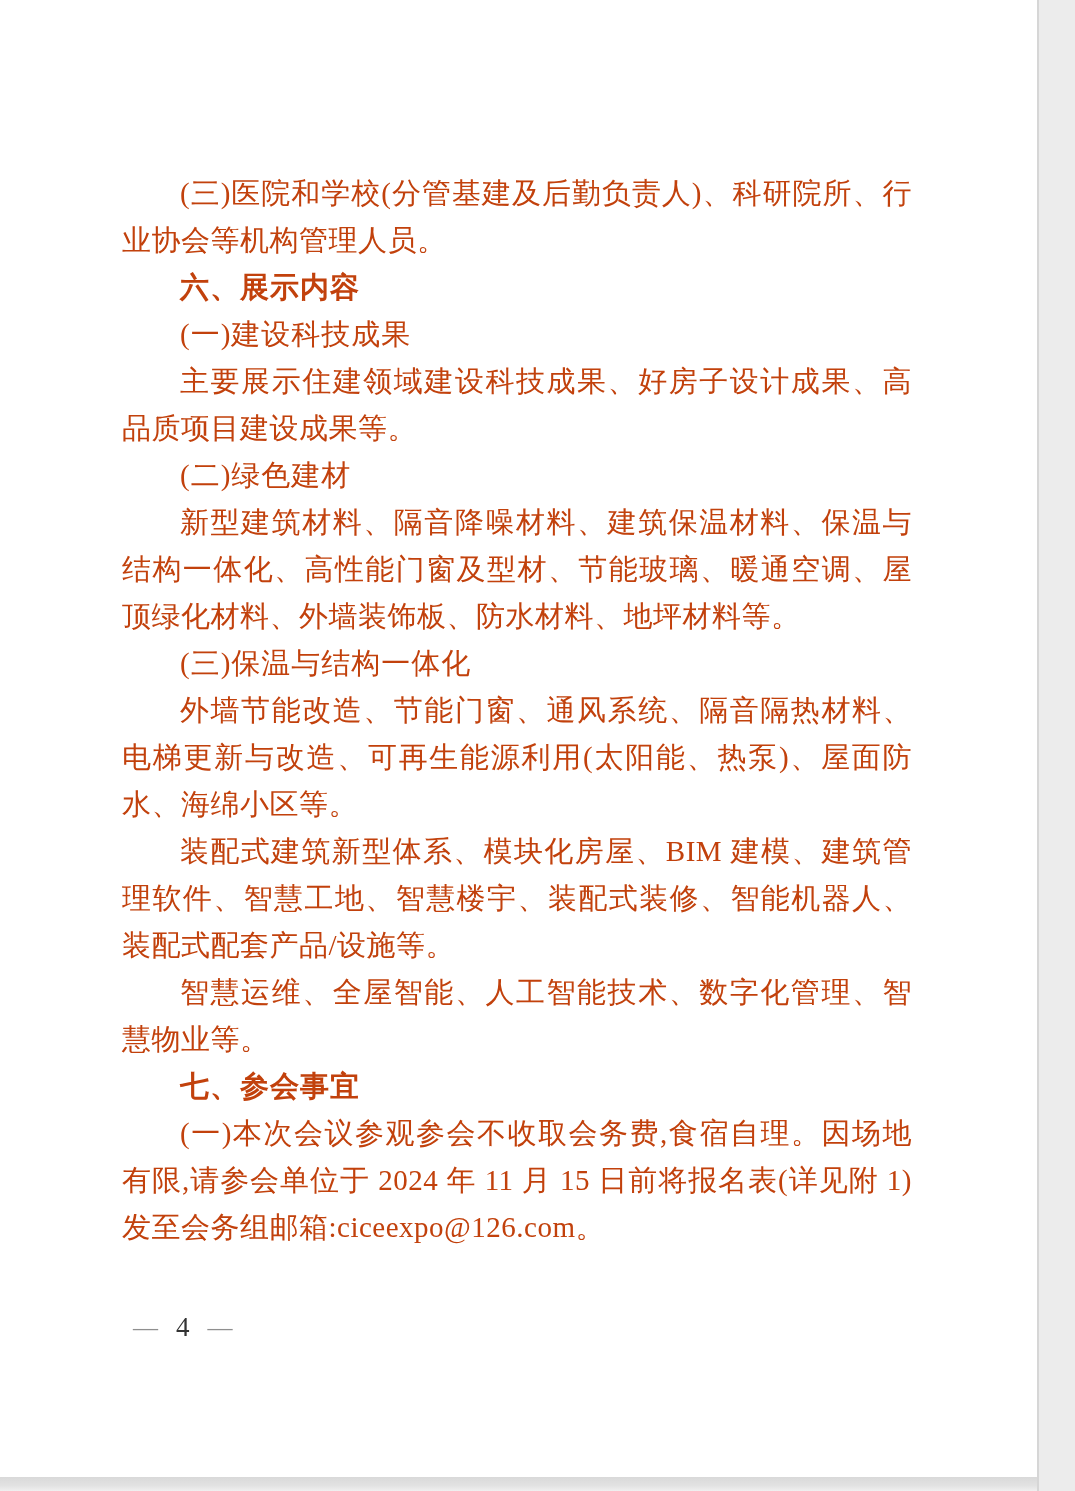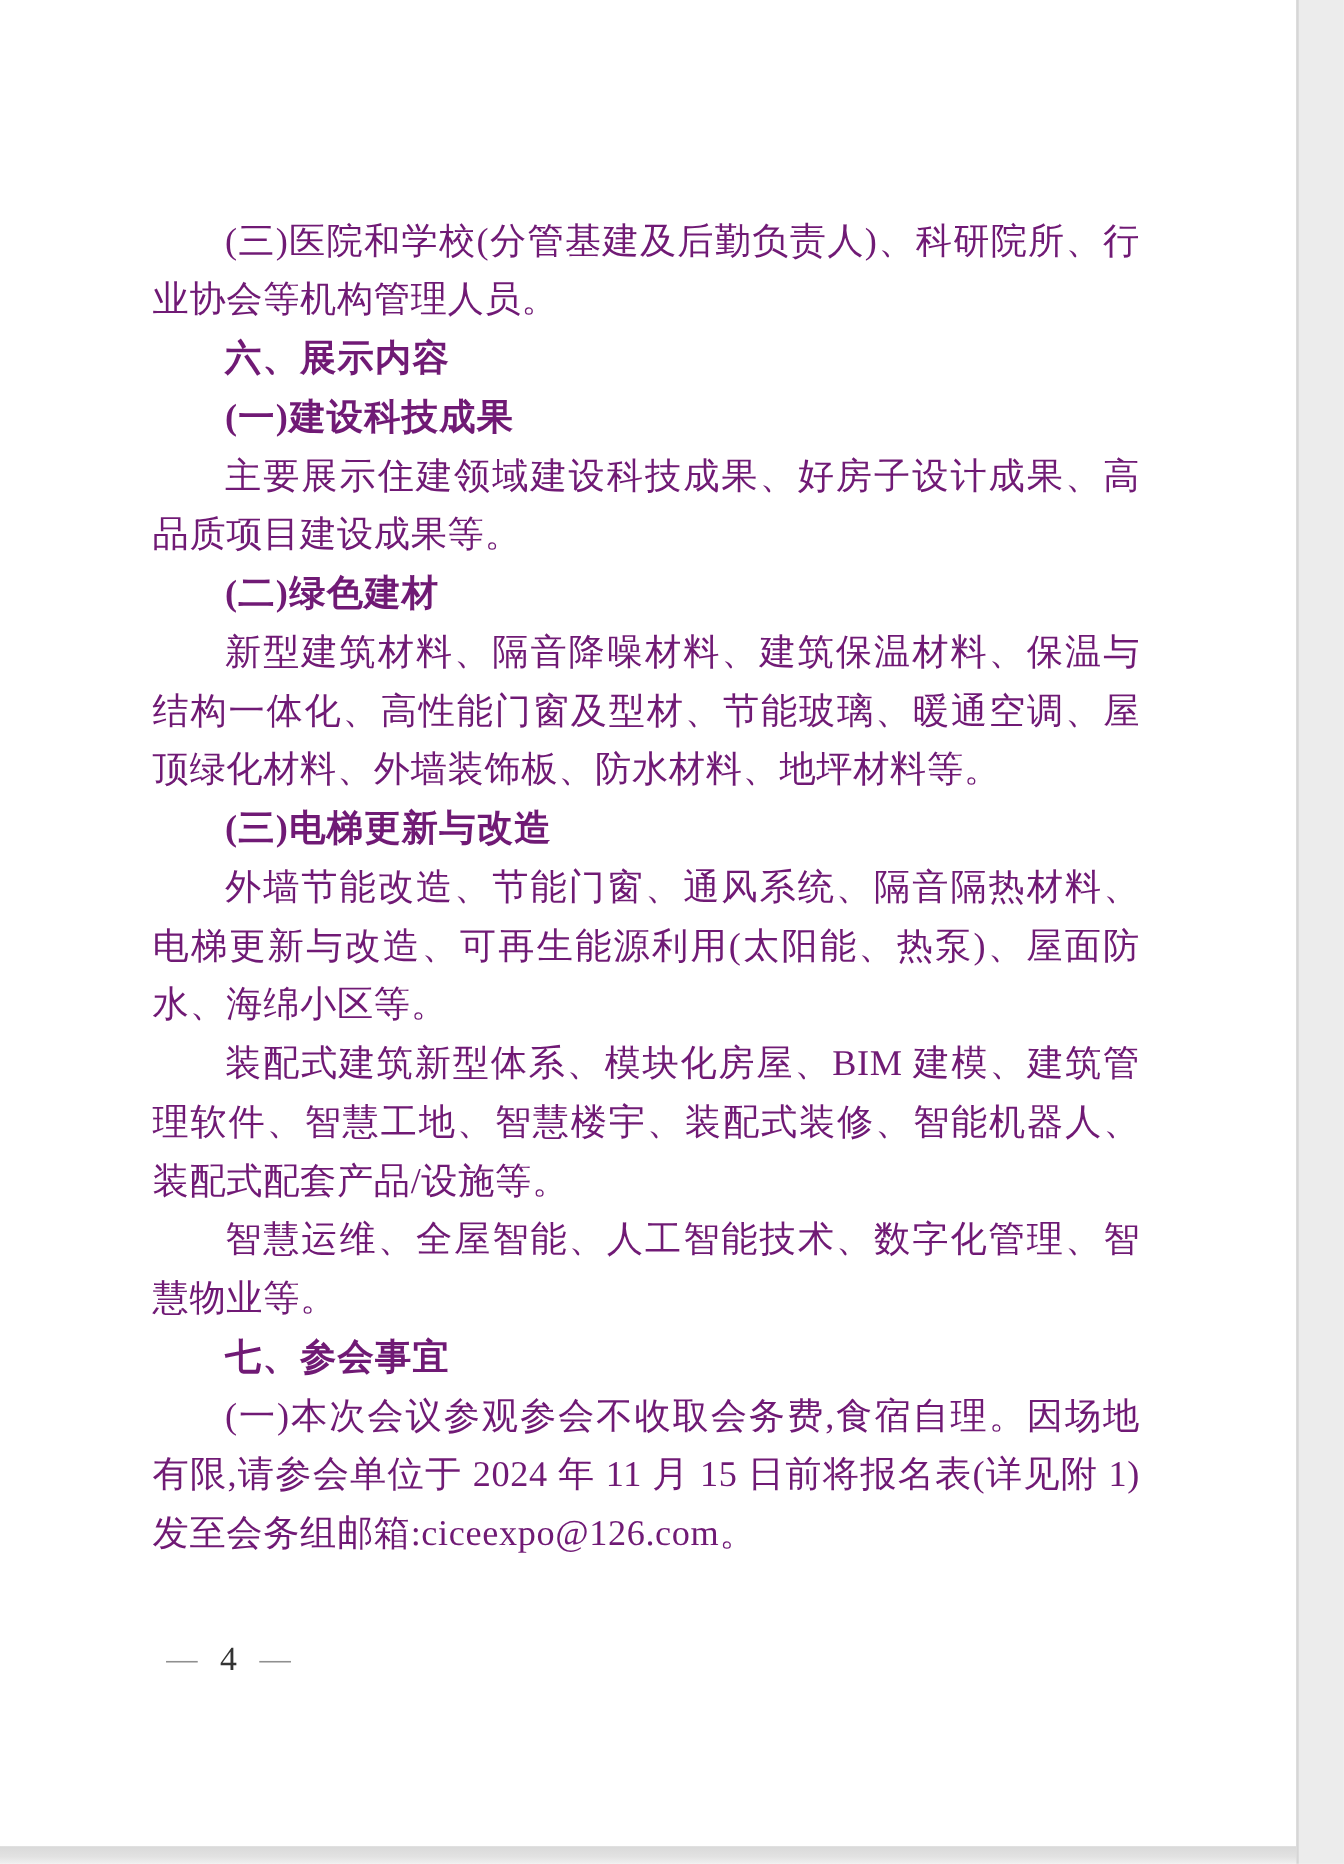--- a/index.html
+++ b/index.html
@@ -38,37 +38,37 @@
     top: 1477px;
     width: 1037px;
     height: 14px;
     background: linear-gradient(to bottom, #d9d9d9 0%, #e2e2e2 60%, #f0f0f0 100%);
   }
   .content {
     position: absolute;
     left: 122px;
     top: 170px;
     width: 790px;
-    color: #701a75;
+    color: #c2410c;
     font-size: 29px;
     line-height: 47px;
     letter-spacing: 0.5px;
   }
   .content p {
     margin: 0;
     text-align: justify;
     text-indent: 2em;
   }
   .heading {
     font-weight: 700;
     font-family: Liberation Sans, sans-serif;
     letter-spacing: 1px;
   }
   .subheading {
-    font-weight: 700;
+    font-weight: 400;
     letter-spacing: 1px;
   }
   .footer {
     position: absolute;
     left: 133px;
     top: 1312px;
     display: inline-flex;
     align-items: center;
     gap: 18px;
     font-size: 27px;
@@ -87,21 +87,21 @@
 <body>
 
 <div class="page">
   <div class="content">
     <p class="para">(三)医院和学校(分管基建及后勤负责人)、科研院所、行业协会等机构管理人员。</p>
     <p class="heading">六、展示内容</p>
     <p class="subheading">(一)建设科技成果</p>
     <p class="para">主要展示住建领域建设科技成果、好房子设计成果、高品质项目建设成果等。</p>
     <p class="subheading">(二)绿色建材</p>
     <p class="para">新型建筑材料、隔音降噪材料、建筑保温材料、保温与结构一体化、高性能门窗及型材、节能玻璃、暖通空调、屋顶绿化材料、外墙装饰板、防水材料、地坪材料等。</p>
-    <p class="subheading">(三)电梯更新与改造</p>
+    <p class="subheading">(三)保温与结构一体化</p>
     <p class="para">外墙节能改造、节能门窗、通风系统、隔音隔热材料、电梯更新与改造、可再生能源利用(太阳能、热泵)、屋面防水、海绵小区等。</p>
     <p class="para">装配式建筑新型体系、模块化房屋、BIM 建模、建筑管理软件、智慧工地、智慧楼宇、装配式装修、智能机器人、装配式配套产品/设施等。</p>
     <p class="para">智慧运维、全屋智能、人工智能技术、数字化管理、智慧物业等。</p>
     <p class="heading">七、参会事宜</p>
     <p class="para">(一)本次会议参观参会不收取会务费,食宿自理。因场地有限,请参会单位于 2024 年 11 月 15 日前将报名表(详见附 1)发至会务组邮箱:ciceexpo@126.com。</p>
   </div>
 
   <div class="footer">
     <span class="dash">—</span>
     <span class="pagenum">4</span>

